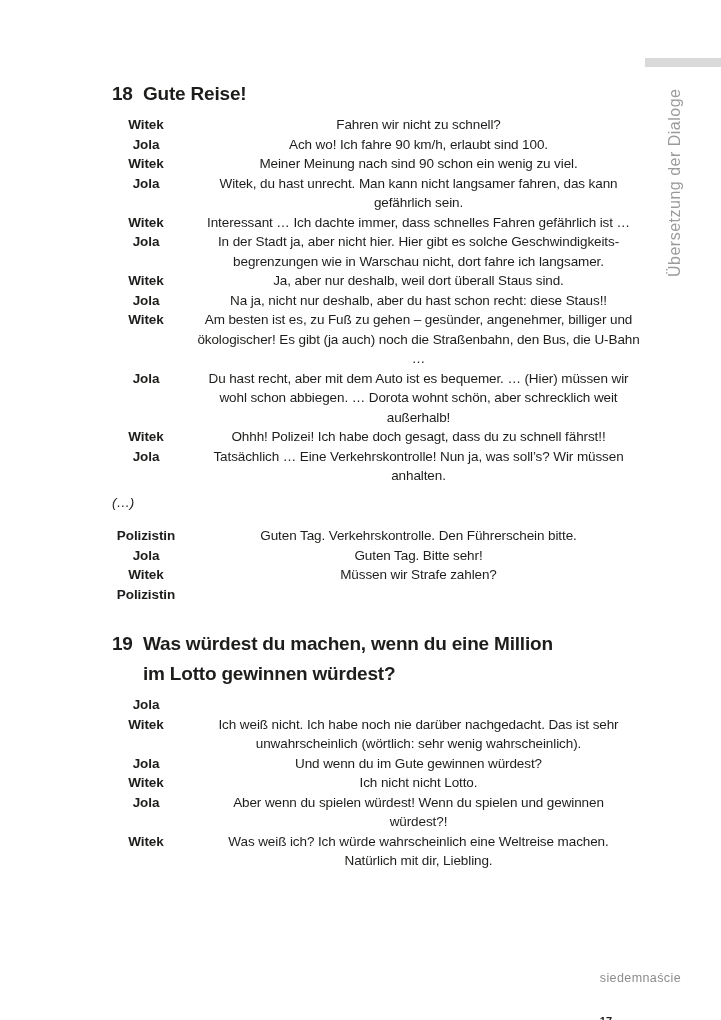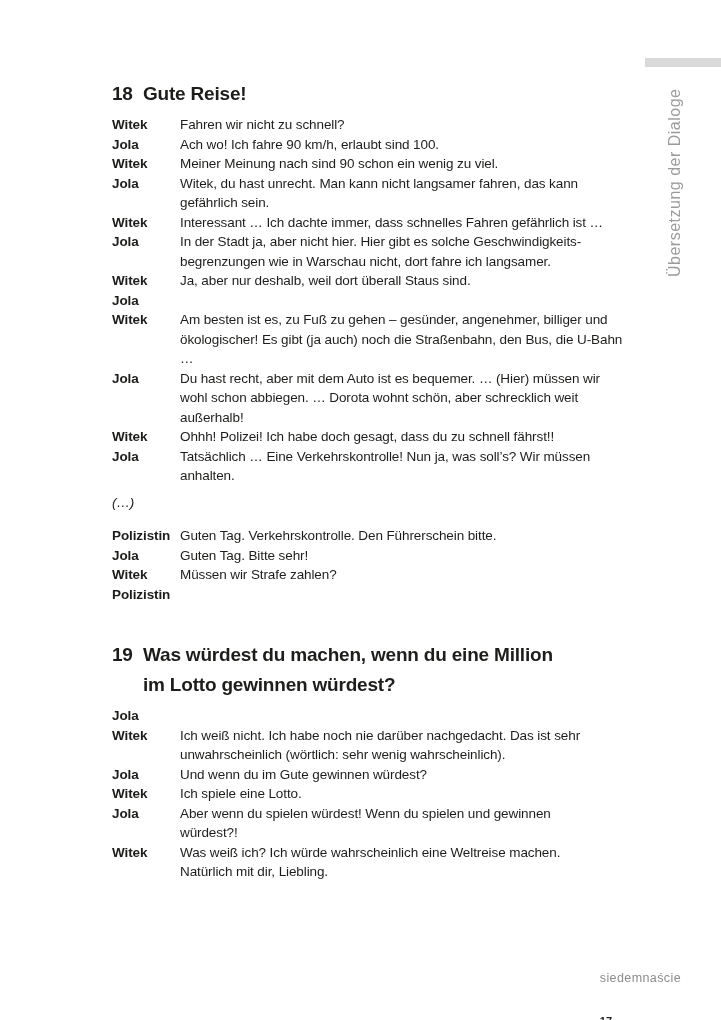--- a/index.html
+++ b/index.html
@@ -27,25 +27,25 @@
   }
 
   
   .content { position: absolute; left: 112px; top: 79px; width: 545px; }
 
   .section-heading {
     display: grid; grid-template-columns: 31px 1fr;
     font-size: 19px; font-weight: 700; line-height: 30px;
     letter-spacing: -0.2px; margin: 0 0 6px 0;
   }
-  .section + .section { margin-top: 36px; }
+  .section + .section { margin-top: 25px; }
 
   .dialogue-row {
     display: grid; grid-template-columns: 68px 1fr;
-    font-size: 13.5px; line-height: 19.5px; letter-spacing: -0.1px;
+    font-size: 13.5px; line-height: 19.5px; letter-spacing: -0.1px; text-align: center;
   }
   .speaker { font-weight: 700; }
   .line-text { white-space: nowrap; }
   .interlude {
     font-size: 13.5px; line-height: 19.5px; font-style: italic;
     margin: 7px 0 14px 0; letter-spacing: -0.1px;
   }
   em { font-style: italic; }
 
   
@@ -101,20 +101,21 @@
     <span class="line-text">In der Stadt ja, aber nicht hier. Hier gibt es solche Geschwindigkeits-<br>begrenzungen wie in Warschau nicht, dort fahre ich langsamer.</span>
   </div>
 
   <div class="dialogue-row">
     <span class="speaker">Witek</span>
     <span class="line-text">Ja, aber nur deshalb, weil dort überall Staus sind.</span>
   </div>
 
   <div class="dialogue-row">
     <span class="speaker">Jola</span>
+    <span class="line-text">Na ja, nicht nur deshalb, aber du hast schon recht: diese Staus!!</span>
   </div>
 
   <div class="dialogue-row">
     <span class="speaker">Witek</span>
     <span class="line-text">Am besten ist es, zu Fuß zu gehen – gesünder, angenehmer, billiger und<br>ökologischer! Es gibt (ja auch) noch die Straßenbahn, den Bus, die U-Bahn<br>…</span>
   </div>
 
   <div class="dialogue-row">
     <span class="speaker">Jola</span>
     <span class="line-text">Du hast recht, aber mit dem Auto ist es bequemer. … (Hier) müssen wir<br>wohl schon abbiegen. … Dorota wohnt schön, aber schrecklich weit<br>außerhalb!</span>
@@ -168,21 +169,21 @@
     <span class="line-text">Ich weiß nicht. Ich habe noch nie darüber nachgedacht. Das ist sehr<br>unwahrscheinlich (wörtlich: sehr wenig wahrscheinlich).</span>
   </div>
 
   <div class="dialogue-row">
     <span class="speaker">Jola</span>
     <span class="line-text">Und wenn du im Gute gewinnen würdest?</span>
   </div>
 
   <div class="dialogue-row">
     <span class="speaker">Witek</span>
-    <span class="line-text">Ich spiele eine Lotto.</span>
+    <span class="line-text">Ich nicht nicht Lotto.</span>
   </div>
 
   <div class="dialogue-row">
     <span class="speaker">Jola</span>
     <span class="line-text">Aber wenn du spielen würdest! Wenn du spielen und gewinnen<br>würdest?!</span>
   </div>
 
   <div class="dialogue-row">
     <span class="speaker">Witek</span>
     <span class="line-text">Was weiß ich? Ich würde wahrscheinlich eine Weltreise machen.<br>Natürlich mit dir, Liebling.</span>

